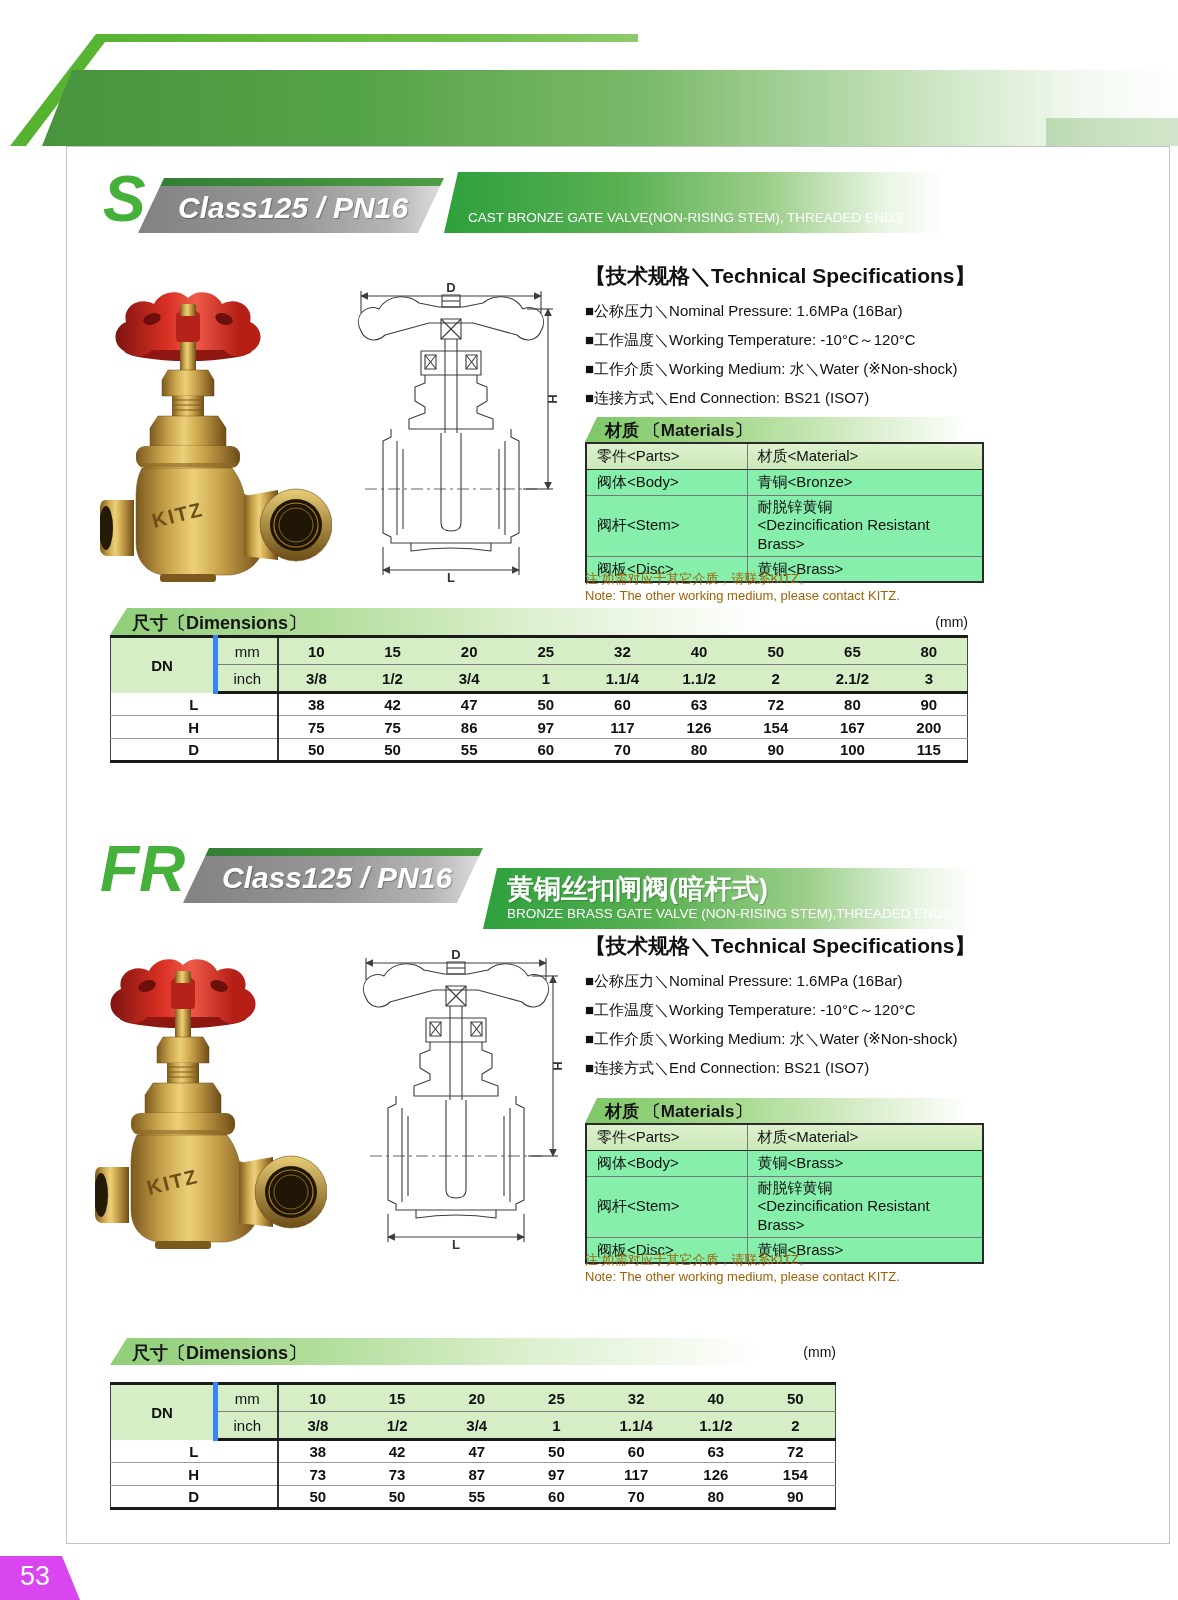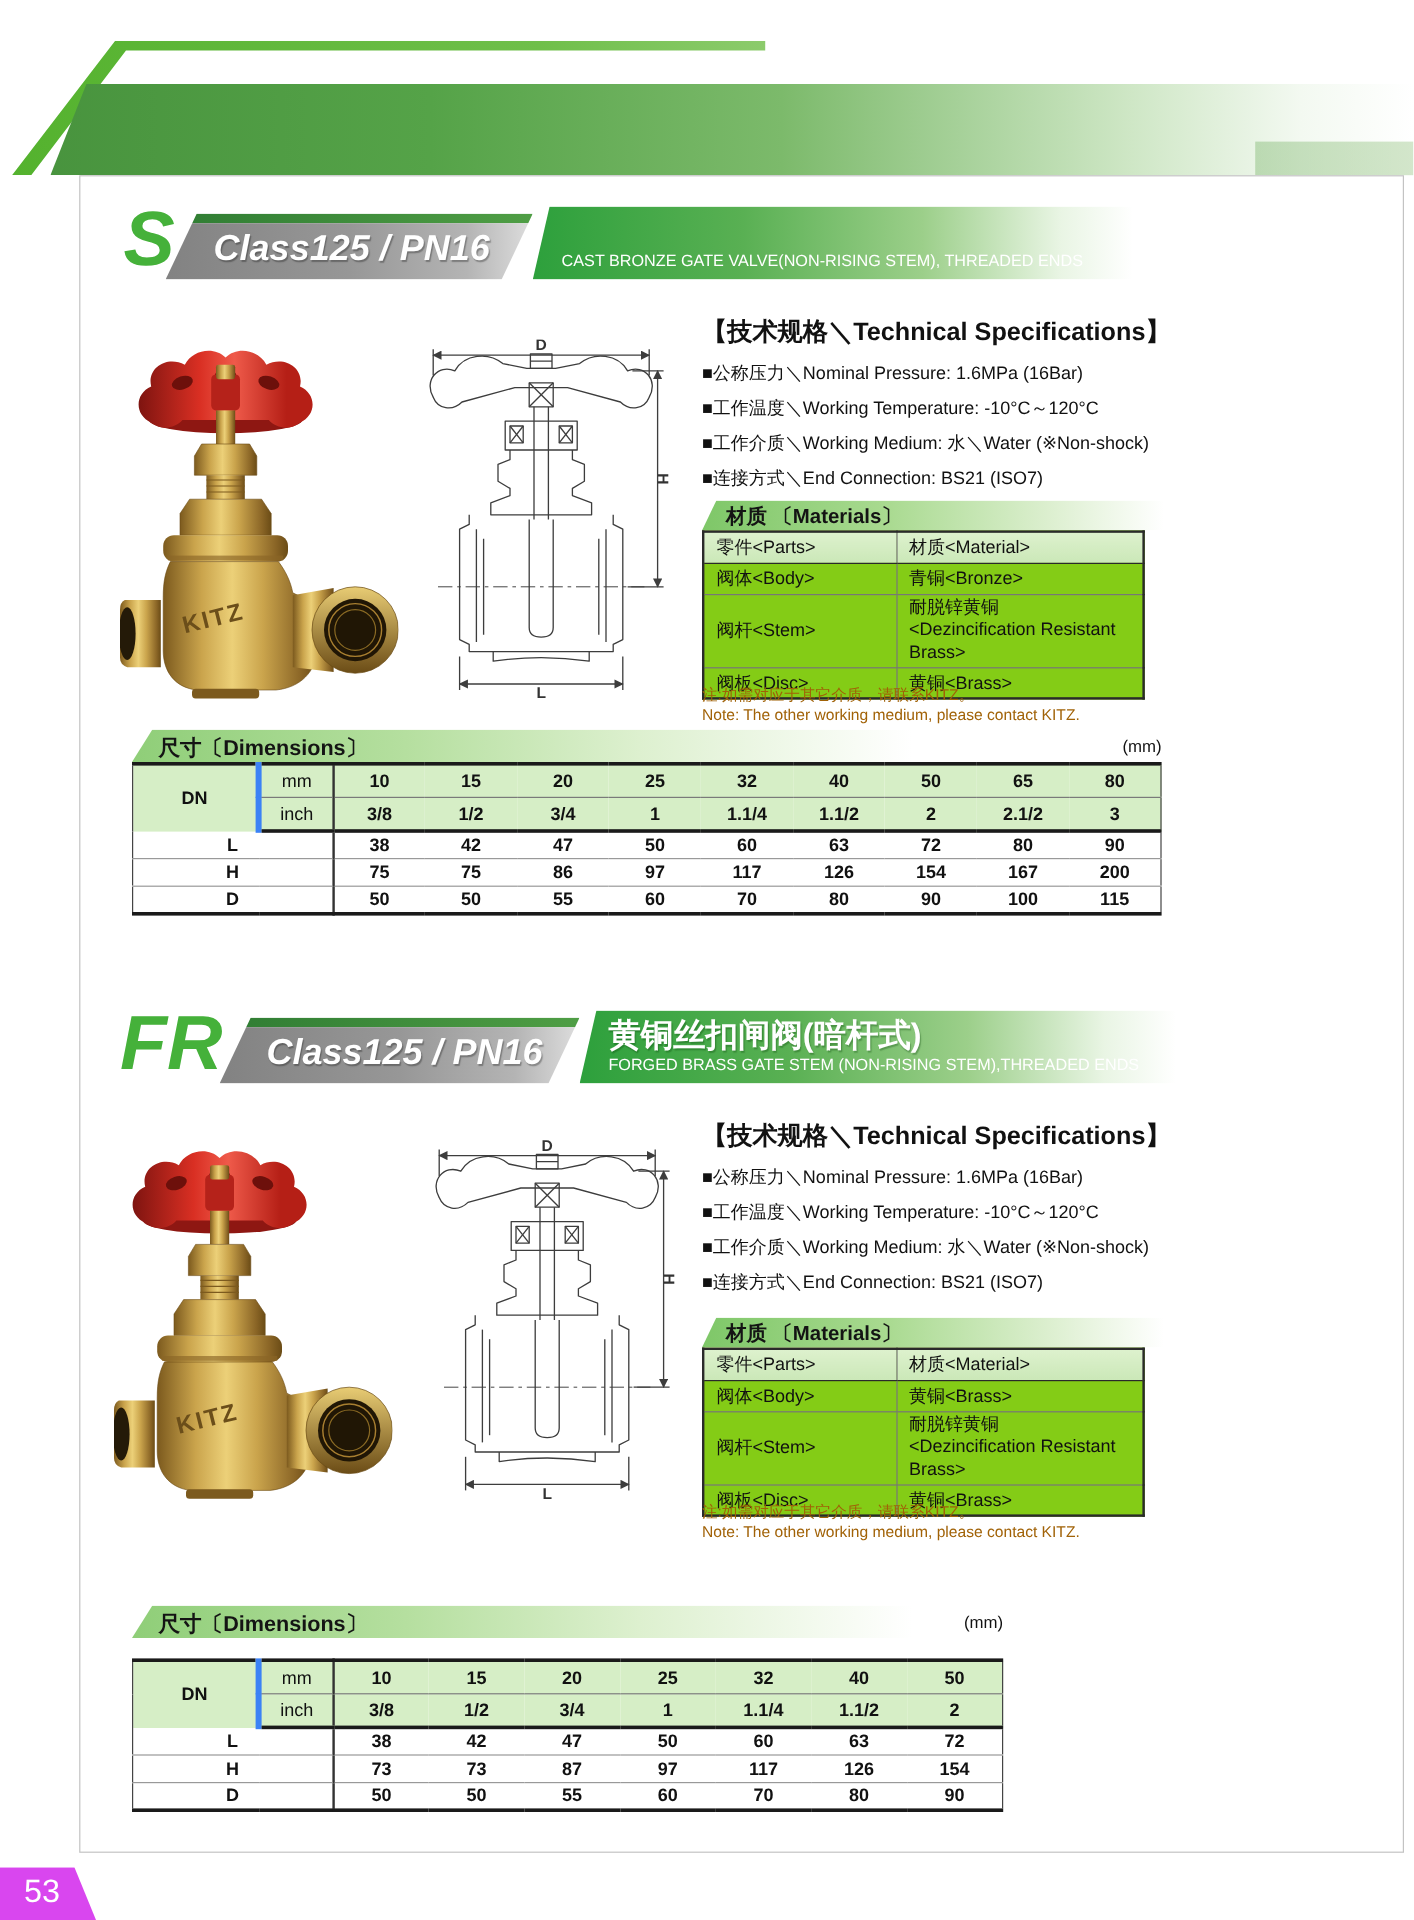--- a/index.html
+++ b/index.html
@@ -41,21 +41,21 @@
 
 .specs { position:absolute; width:400px; }
 .specs-title { font-size:21px; font-weight:bold; color:#111; margin-bottom:12px; white-space:nowrap; }
 .specs-item { font-size:15px; color:#111; margin-top:10px; white-space:nowrap; }
 
 
 .mat-band { position:absolute; width:385px; height:25px;
   background:linear-gradient(90deg,#7ec768,#a9da90 40%,#dcefcf 75%,rgba(255,255,255,0));
   clip-path:polygon(12px 0,100% 0,100% 100%,0 100%); }
 .mat-band span { display:block; padding:2px 0 0 20px; font-size:17px; font-weight:bold; color:#141414; }
-table.mats { position:absolute; width:369px; border-collapse:collapse; border:2px solid #2a2a2a; background:#84cc16;padding-left:40px; }
+table.mats { position:absolute; width:399px; border-collapse:collapse; border:2px solid #2a2a2a; background:#86efac;padding-left:40px; }
 table.mats td { border:1px solid #777; font-size:15px; color:#111; padding:2px 10px; height:26px; vertical-align:middle; }
 table.mats td.c1 { width:161px; }
 table.mats tr.mh td { background:linear-gradient(180deg,#ddf1cd,#cbe8b8); border-bottom:1.5px solid #2a2a2a; }
 table.mats tr.tall td { height:44px; }
 table.mats .l2 { display:block; line-height:1.25; }
 .mat-note { position:absolute; font-size:13px; color:#a16207; white-space:nowrap; }
 
 
 .dim-band { position:absolute; height:27px; width:650px;
   background:linear-gradient(90deg,#8fce78,#b5df9f 35%,#ddf0cf 65%,rgba(255,255,255,0));
@@ -325,23 +325,23 @@
       </table>
   </div>
 
   <div>
     <div class="sec-letter" style="left:100px;top:832px;">FR</div>
     <div class="class-band" style="left:183px;top:848px;width:300px;">
       <div class="strip"></div>
       <div class="grayfill"></div>
     </div>
     <div class="class-label" style="left:222px;top:861px;">Class125 / PN16</div>
-    <div class="title-band" style="left:483px;top:842px;width:497px;">
+    <div class="title-band" style="left:483px;top:868px;width:497px;">
       <div class="title-zh">黄铜丝扣闸阀(暗杆式)</div>
-      <div class="title-en">FORGED BRASS GATE STEM (NON-RISING STEM),THREADED ENDS</div>
+      <div class="title-en">BRONZE BRASS GATE VALVE (NON-RISING STEM),THREADED ENDS</div>
     </div>
 
     <svg class="fig" style="left:95px;top:955px;" width="232" height="295" viewBox="0 0 232 295">
       <ellipse cx="88" cy="62" rx="64" ry="11" fill="#8e1712"></ellipse>
       <path d="M26,64 C12,58 12,40 26,34 C22,18 40,8 54,16 C60,4 78,0 88,10 C98,0 116,4 122,16 C136,8 154,18 150,34 C164,40 164,58 150,64 C142,71 130,69 124,62 L52,62 C46,69 34,71 26,64 Z" fill="url(#gRed)"></path>
       <ellipse cx="52" cy="31" rx="9" ry="5.5" fill="#6d100b" transform="rotate(-18 52 31)"></ellipse>
       <ellipse cx="88" cy="25" rx="9" ry="5.5" fill="#6d100b"></ellipse>
       <ellipse cx="124" cy="31" rx="9" ry="5.5" fill="#6d100b" transform="rotate(18 124 31)"></ellipse>
       <rect x="76" y="24" width="24" height="30" rx="4" fill="#b5221a"></rect>
       <rect x="80" y="16" width="16" height="12" rx="2" fill="url(#gBrass)"></rect>

